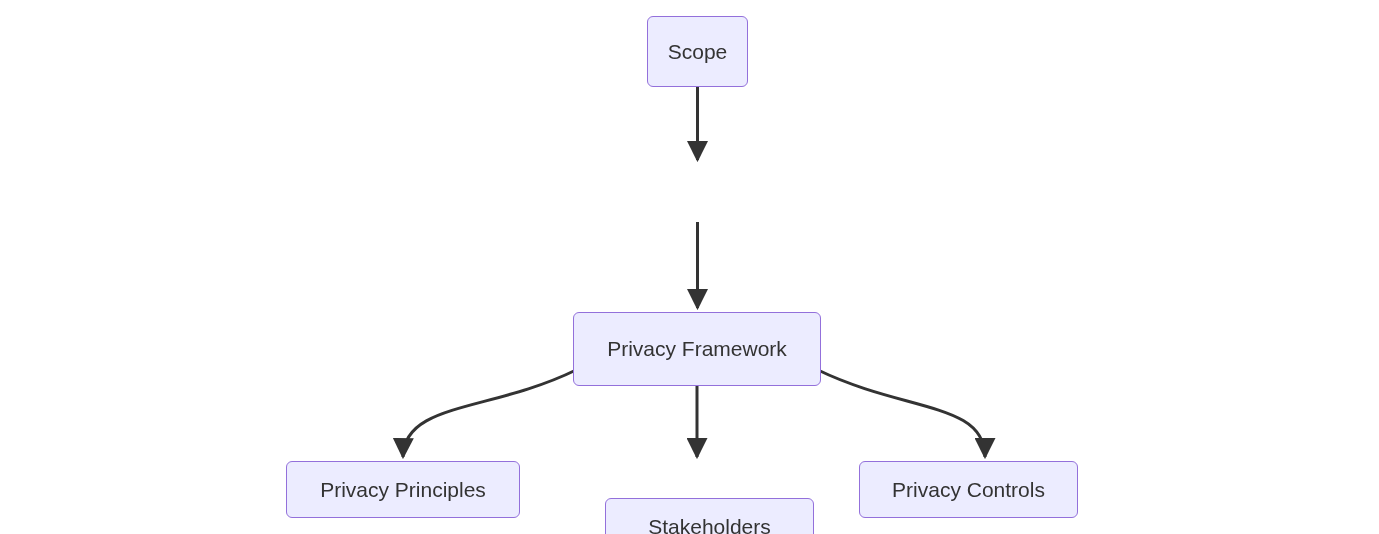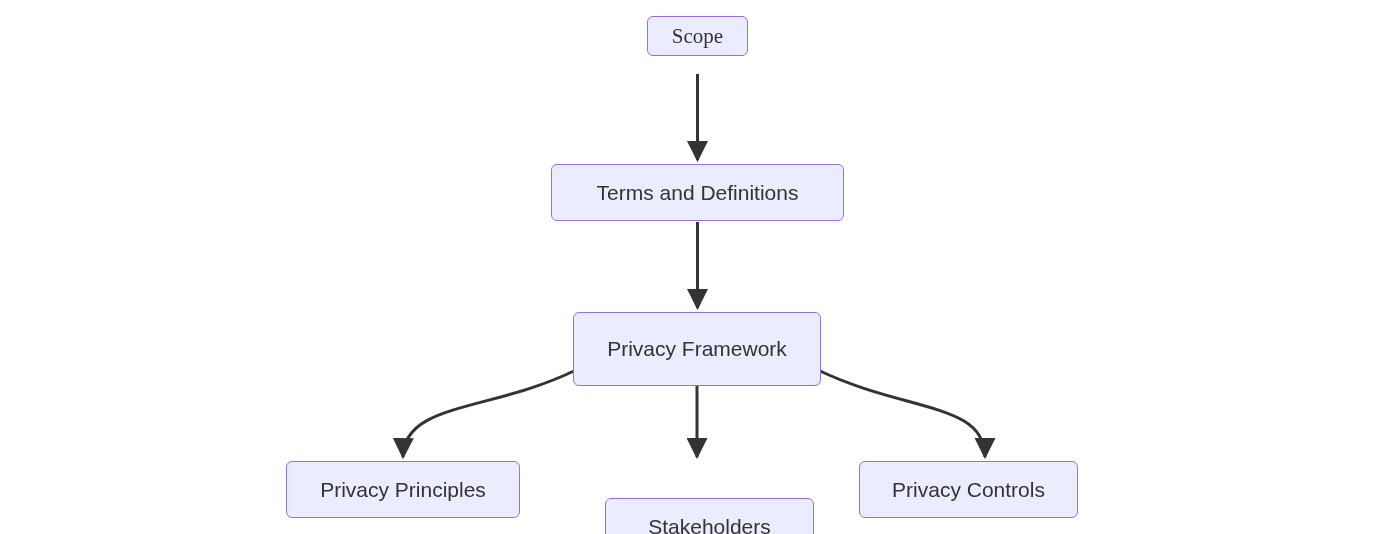--- a/index.html
+++ b/index.html
@@ -32,21 +32,21 @@
     background: var(--node-fill, #ECECFF);
     border: 1.8px solid var(--node-border, #9370DB);
     border-radius: 6px;
     color: var(--node-text, #333333);
     font-size: 21px;
     display: flex;
     align-items: center;
     justify-content: center;
     white-space: nowrap;
   }
-  .node-scope        { left: 647px; top: 16px;  width: 101px; height: 40px; font-family: Liberation Serif, serif; }
+  .node-scope        { left: 647px; top: 16px;  width: 101px; height: 71px; }
   .node-terms        { left: 551px; top: 164px; width: 293px; height: 57px; }
   .node-framework    { left: 573px; top: 312px; width: 248px; height: 74px; }
   .node-principles   { left: 286px; top: 461px; width: 234px; height: 57px; }
   .node-stakeholders { left: 605px; top: 461px; width: 209px; height: 57px; margin-top: 37px; }
   .node-controls     { left: 859px; top: 461px; width: 219px; height: 57px; }
 </style>
 </head>
 <body>
 
 <div class="canvas">
@@ -66,23 +66,20 @@
 
     <path class="edge" d="M 697 370 L 697 457" marker-end="url(#arrowhead)" stroke="#333333"></path>
 
     <path class="edge" d="M 818 370 C 905 412, 985 402, 985 457" marker-end="url(#arrowhead)" stroke="#333333"></path>
   </svg>
 
   <div class="node node-scope">
     <span>Scope</span>
   </div>
 
-  <div class="node node-terms">
-    <span>Terms and Definitions</span>
-  </div>
 
   <div class="node node-framework">
     <span>Privacy Framework</span>
   </div>
 
   <div class="node node-principles">
     <span>Privacy Principles</span>
   </div>
 
   <div class="node node-stakeholders">

